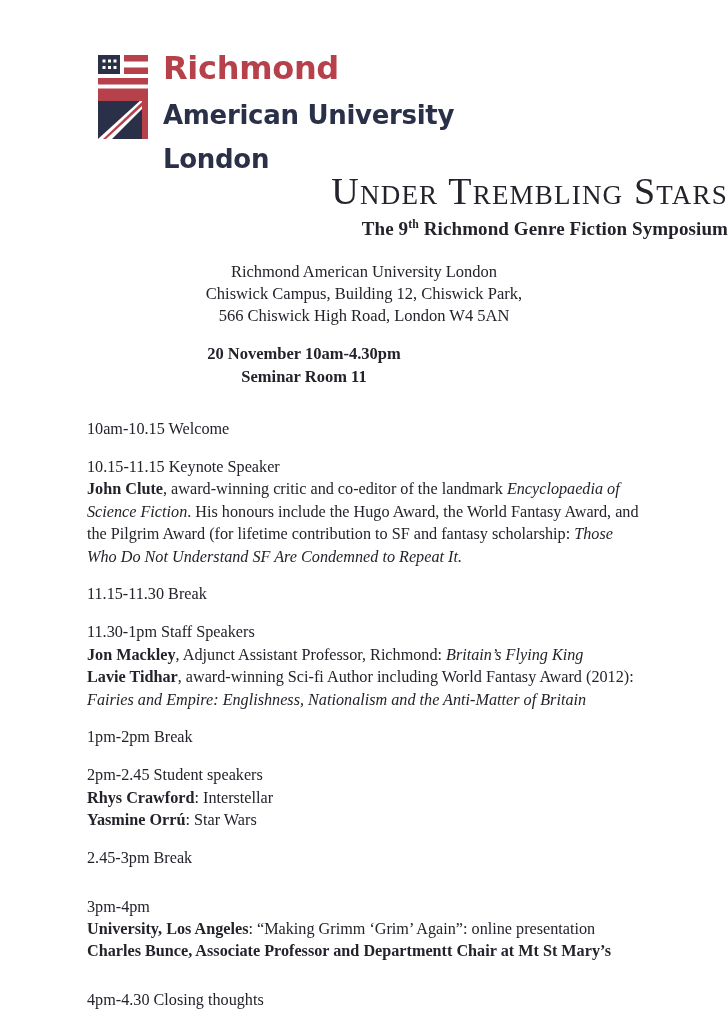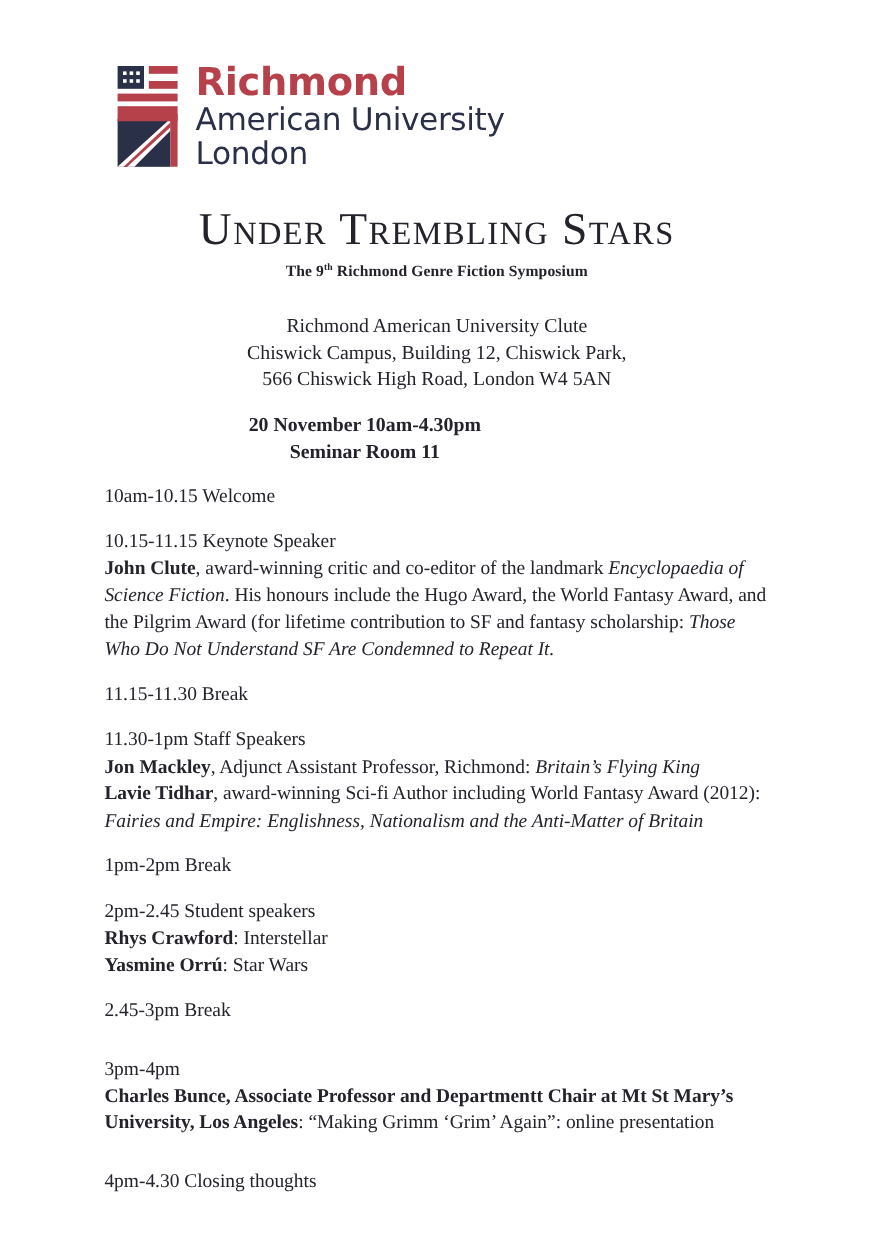--- a/index.html
+++ b/index.html
@@ -45,46 +45,46 @@
   }
   .wm-richmond {
     font-size: 32px;
     font-weight: 700;
     color: #b6414a;
     letter-spacing: -0.3px;
     display: block;
   }
   .wm-american, .wm-london {
     font-size: 26px;
-    font-weight: 400;
+    font-weight: 700;
     color: #2b3049;
     letter-spacing: -0.3px;
     display: block;
-    margin-top: 3px;
+    margin-top: 18px;
   }
 
   
   .title-wrap {
     position: absolute;
     left: 0;
     top: 172px;
     width: 728px;
-    text-align: center;
+    text-align: right;
   }
   .main-title {
     font-size: 38px;
     font-weight: 400;
     color: #23232b;
     font-variant: small-caps;
     letter-spacing: 1.2px;
     line-height: 1.05;
     margin: 0;
   }
   .sub-title {
-    font-size: 13px;
+    font-size: 19px;
     font-weight: 700;
     color: #23232b;
     margin: 6px 0 0 0;
     letter-spacing: 0.1px;
   }
   .sub-title sup {
     font-size: 0.62em;
     vertical-align: super;
     line-height: 0;
   }
@@ -111,21 +111,21 @@
     font-size: 16.5px;
     font-weight: 700;
     line-height: 22.5px;
     color: #23232b;
   }
 
   
   .schedule {
     position: absolute;
     left: 87px;
-    top: 402px;
+    top: 418px;
     width: 558px;
   }
   .sched-block {
     font-size: 16.2px;
     line-height: 22.4px;
     color: #23232b;
     margin: 0 0 15.5px 0;
   }
   .sched-block:last-child { margin-bottom: 0; }
   .sched-block .line { display: block; }
@@ -175,21 +175,21 @@
       <span class="wm-london">London</span>
     </div>
   </div>
 
   <div class="title-wrap">
     <h1 class="main-title">Under Trembling Stars</h1>
     <p class="sub-title"><span>The 9</span><sup>th</sup><span> Richmond Genre Fiction Symposium</span></p>
   </div>
 
   <div class="venue-wrap">
-    <div>Richmond American University Clute</div>
+    <div>Richmond American University London</div>
     <div>Chiswick Campus, Building 12, Chiswick Park,</div>
     <div>566 Chiswick High Road, London W4 5AN</div>
   </div>
 
   <div class="date-wrap">
     <div>20 November 10am-4.30pm</div>
     <div>Seminar Room 11</div>
   </div>
 
   <div class="schedule">
@@ -223,22 +223,22 @@
       <span class="line"><b>Rhys Crawford</b><span>: Interstellar</span></span>
       <span class="line"><b>Yasmine Orrú</b><span>: Star Wars</span></span>
     </div>
 
     <div class="sched-block gap-large">
       <span class="line">2.45-3pm Break</span>
     </div>
 
     <div class="sched-block gap-large">
       <span class="line">3pm-4pm</span>
+      <span class="line"><b>University, Los Angeles</b><span>: “Making Grimm ‘Grim’ Again”: online presentation</span></span>
       <span class="line"><b>Charles Bunce, Associate Professor and Departmentt Chair at Mt St Mary’s</b></span>
-      <span class="line"><b>University, Los Angeles</b><span>: “Making Grimm ‘Grim’ Again”: online presentation</span></span>
     </div>
 
     <div class="sched-block">
       <span class="line">4pm-4.30 Closing thoughts</span>
     </div>
 
   </div>
 
 </div>
 

